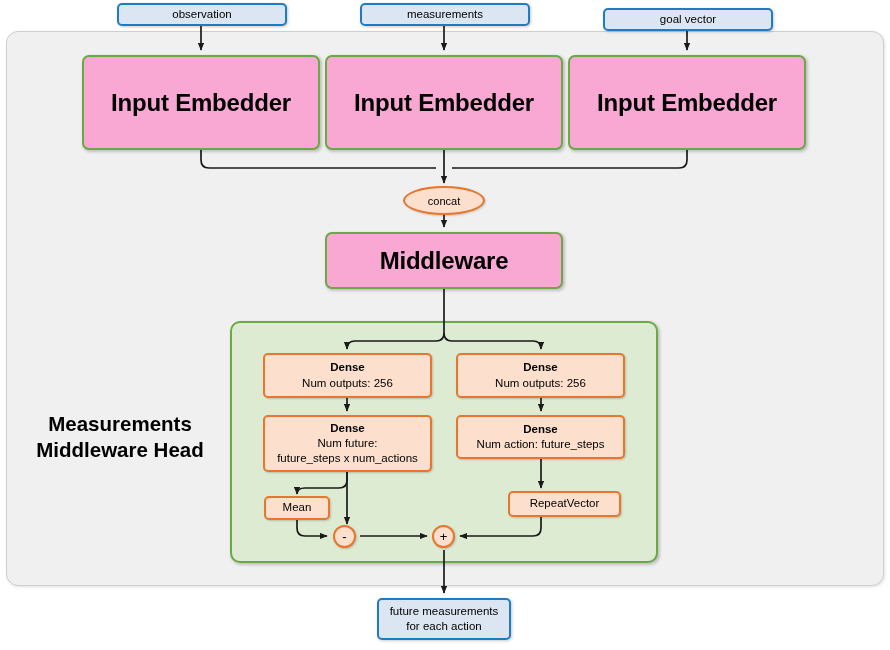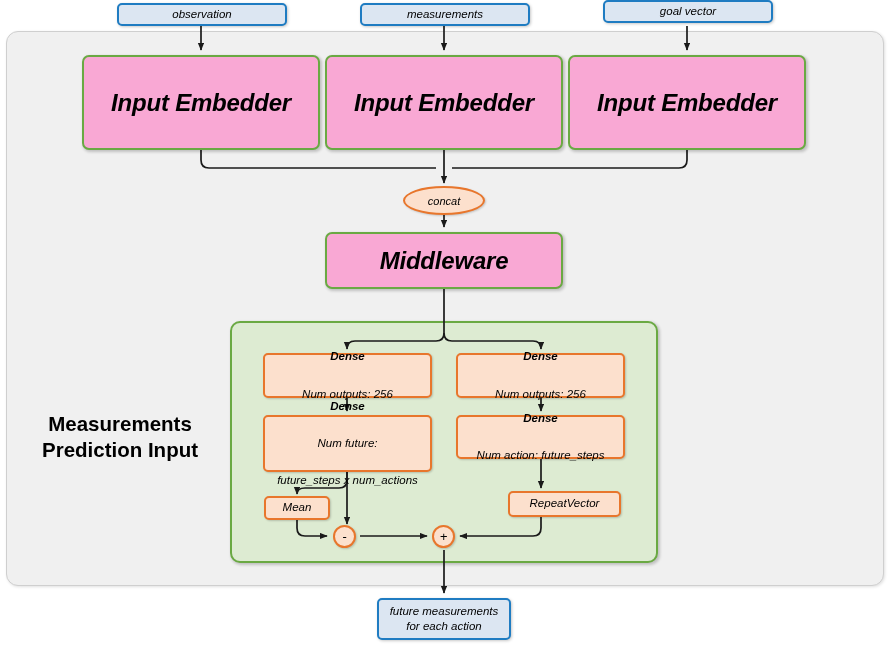--- a/index.html
+++ b/index.html
@@ -28,21 +28,20 @@
   }
   .node {
     position: absolute;
     box-sizing: border-box;
     display: flex;
     flex-direction: column;
     align-items: center;
     justify-content: center;
     text-align: center;
     z-index: 6;
-    font-style: italic;
   }
   
   .panel-outer {
     background: #f0f0f0;
     border: 1px solid #cfcfcf;
     border-radius: 12px;
     box-shadow: 1px 1px 3px rgba(0,0,0,0.12);
     z-index: 1;
   }
   
@@ -76,21 +75,20 @@
   
   .orange-box {
     background: #fce0cd;
     border: 2px solid #e8762c;
     border-radius: 5px;
     box-shadow: 1px 1px 2px rgba(0,0,0,0.18);
     font-size: 11.5px;
     color: #000;
     line-height: 1.32;
     z-index: 6;
-    gap: 22px;
   }
   .orange-box .title {
     font-weight: bold;
   }
   .ellipse {
     background: #fce0cd;
     border: 2px solid #e8762c;
     border-radius: 50%;
     box-shadow: 1px 1px 2px rgba(0,0,0,0.18);
     font-size: 11px;
@@ -165,21 +163,21 @@
       <path d="M444,550 L444,593" marker-end="url(#arrow)"></path>
     </g>
   </svg>
 
   <div class="node io-box" style="left:117px; top:3px; width:170px; height:23px;">
     <span>observation</span>
   </div>
   <div class="node io-box" style="left:360px; top:3px; width:170px; height:23px;">
     <span>measurements</span>
   </div>
-  <div class="node io-box" style="left:603px; top:0; width:170px; height:23px;">
+  <div class="node io-box" style="left:603px; top:8px; width:170px; height:23px;">
     <span>goal vector</span>
   </div>
 
   <div class="node green-box" style="left:82px; top:55px; width:238px; height:95px;">
     <span>Input Embedder</span>
   </div>
   <div class="node green-box" style="left:325px; top:55px; width:238px; height:95px;">
     <span>Input Embedder</span>
   </div>
   <div class="node green-box" style="left:568px; top:55px; width:238px; height:95px;">
@@ -191,21 +189,21 @@
   </div>
 
   <div class="node ellipse" style="left:403px; top:186px; width:82px; height:29px;">
     <span>concat</span>
   </div>
 
   <div class="node green-container" style="left:230px; top:321px; width:428px; height:242px;"></div>
 
   <div class="panel-title" style="left:20px; top:411px; width:200px;">
     <div>Measurements</div>
-    <div>Prediction Input</div>
+    <div>Middleware Head</div>
   </div>
 
   <div class="node orange-box" style="left:263px; top:353px; width:169px; height:45px;">
     <span class="title">Dense</span>
     <span>Num outputs: 256</span>
   </div>
   <div class="node orange-box" style="left:263px; top:415px; width:169px; height:57px;">
     <span class="title">Dense</span>
     <span>Num future:</span>
     <span>future_steps x num_actions</span>

